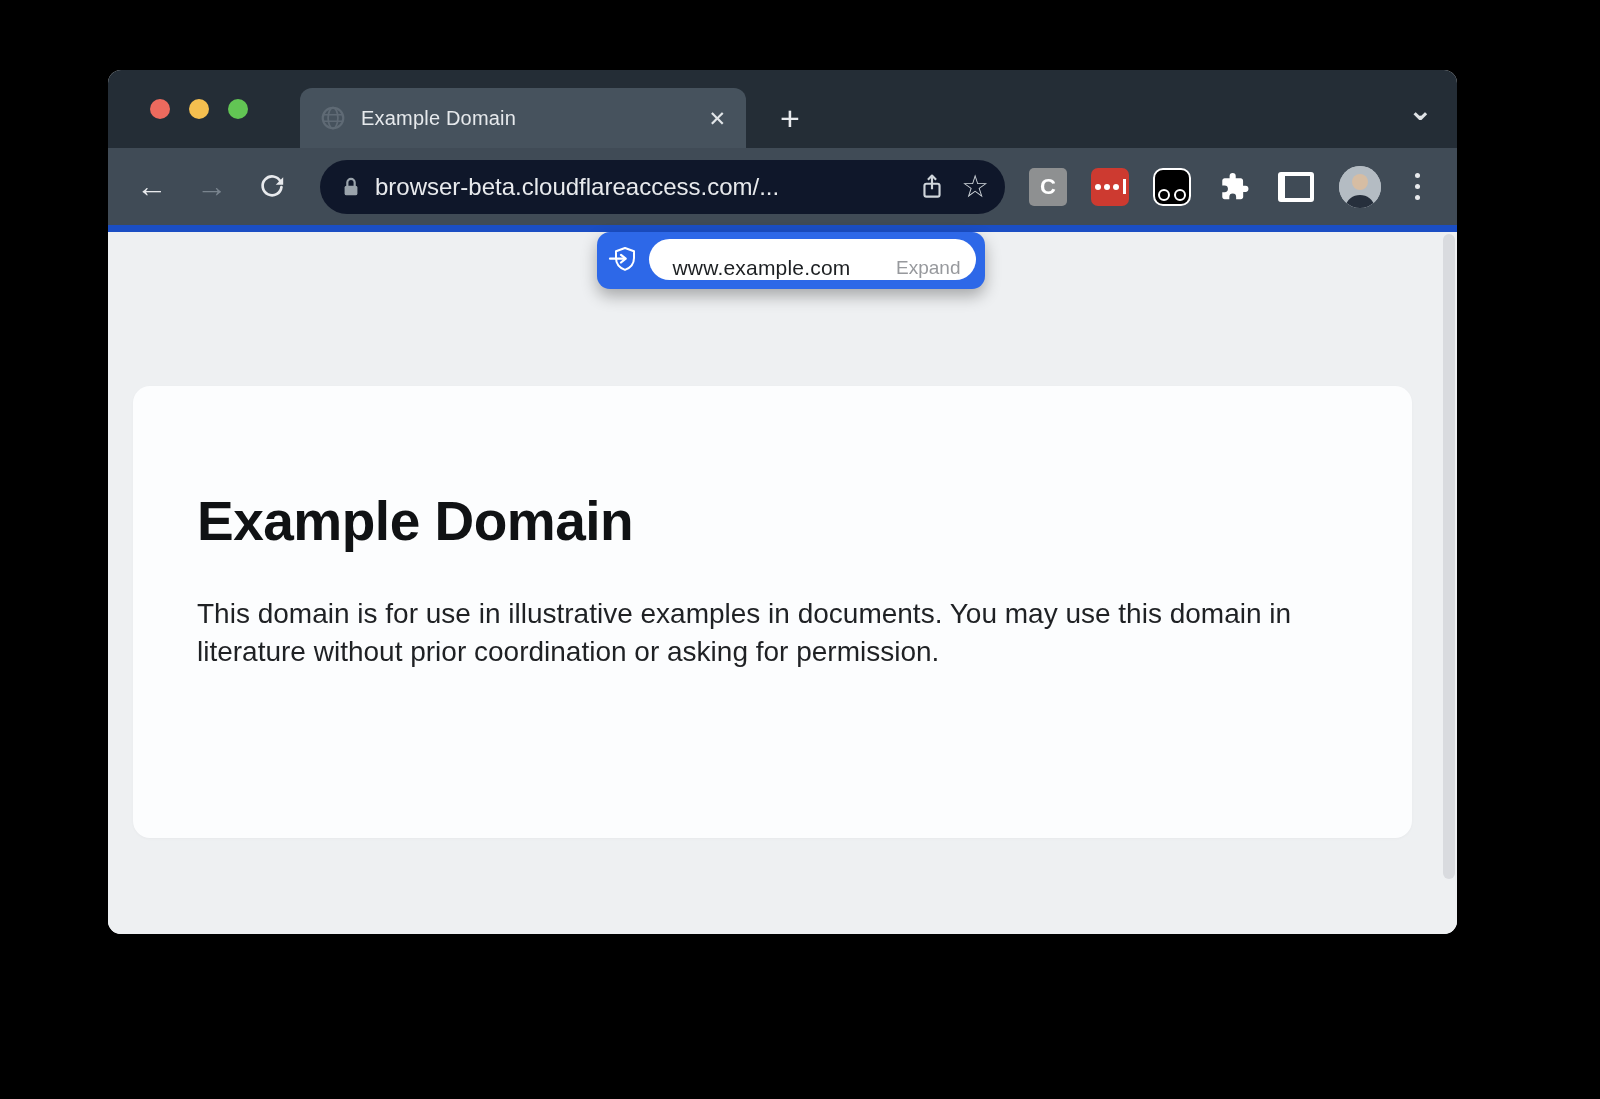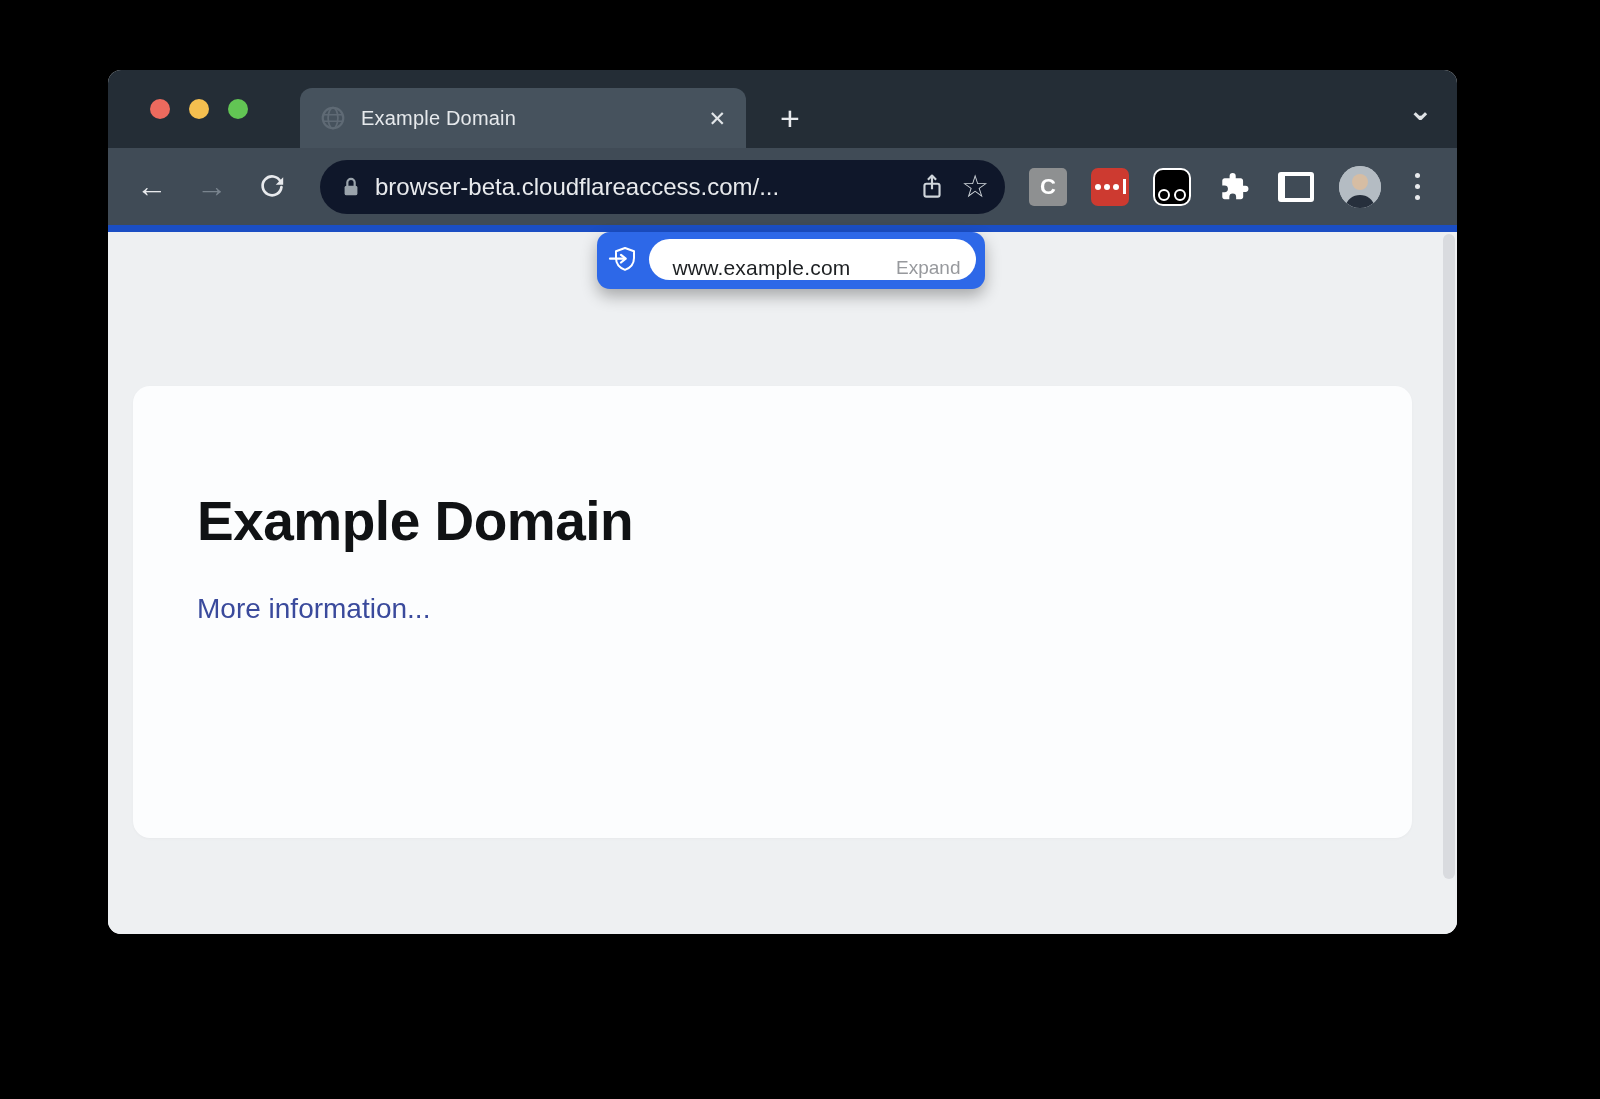--- a/index.html
+++ b/index.html
@@ -176,19 +176,19 @@
         </svg>
       </span>
       <span class="iso-field">
         <span class="iso-host">www.example.com</span>
         <span class="iso-expand">Expand</span>
       </span>
     </div>
 
     <div class="card">
       <h1>Example Domain</h1>
-      <a href="#" style="color: rgb(58, 74, 156);">More information...</a>
+      <p>This domain is for use in illustrative examples in documents. You may use this domain in literature without prior coordination or asking for permission.</p>
     </div>
 
     <div class="scrollbar"></div>
   </div>
 
 </div>
 
 </body></html>

